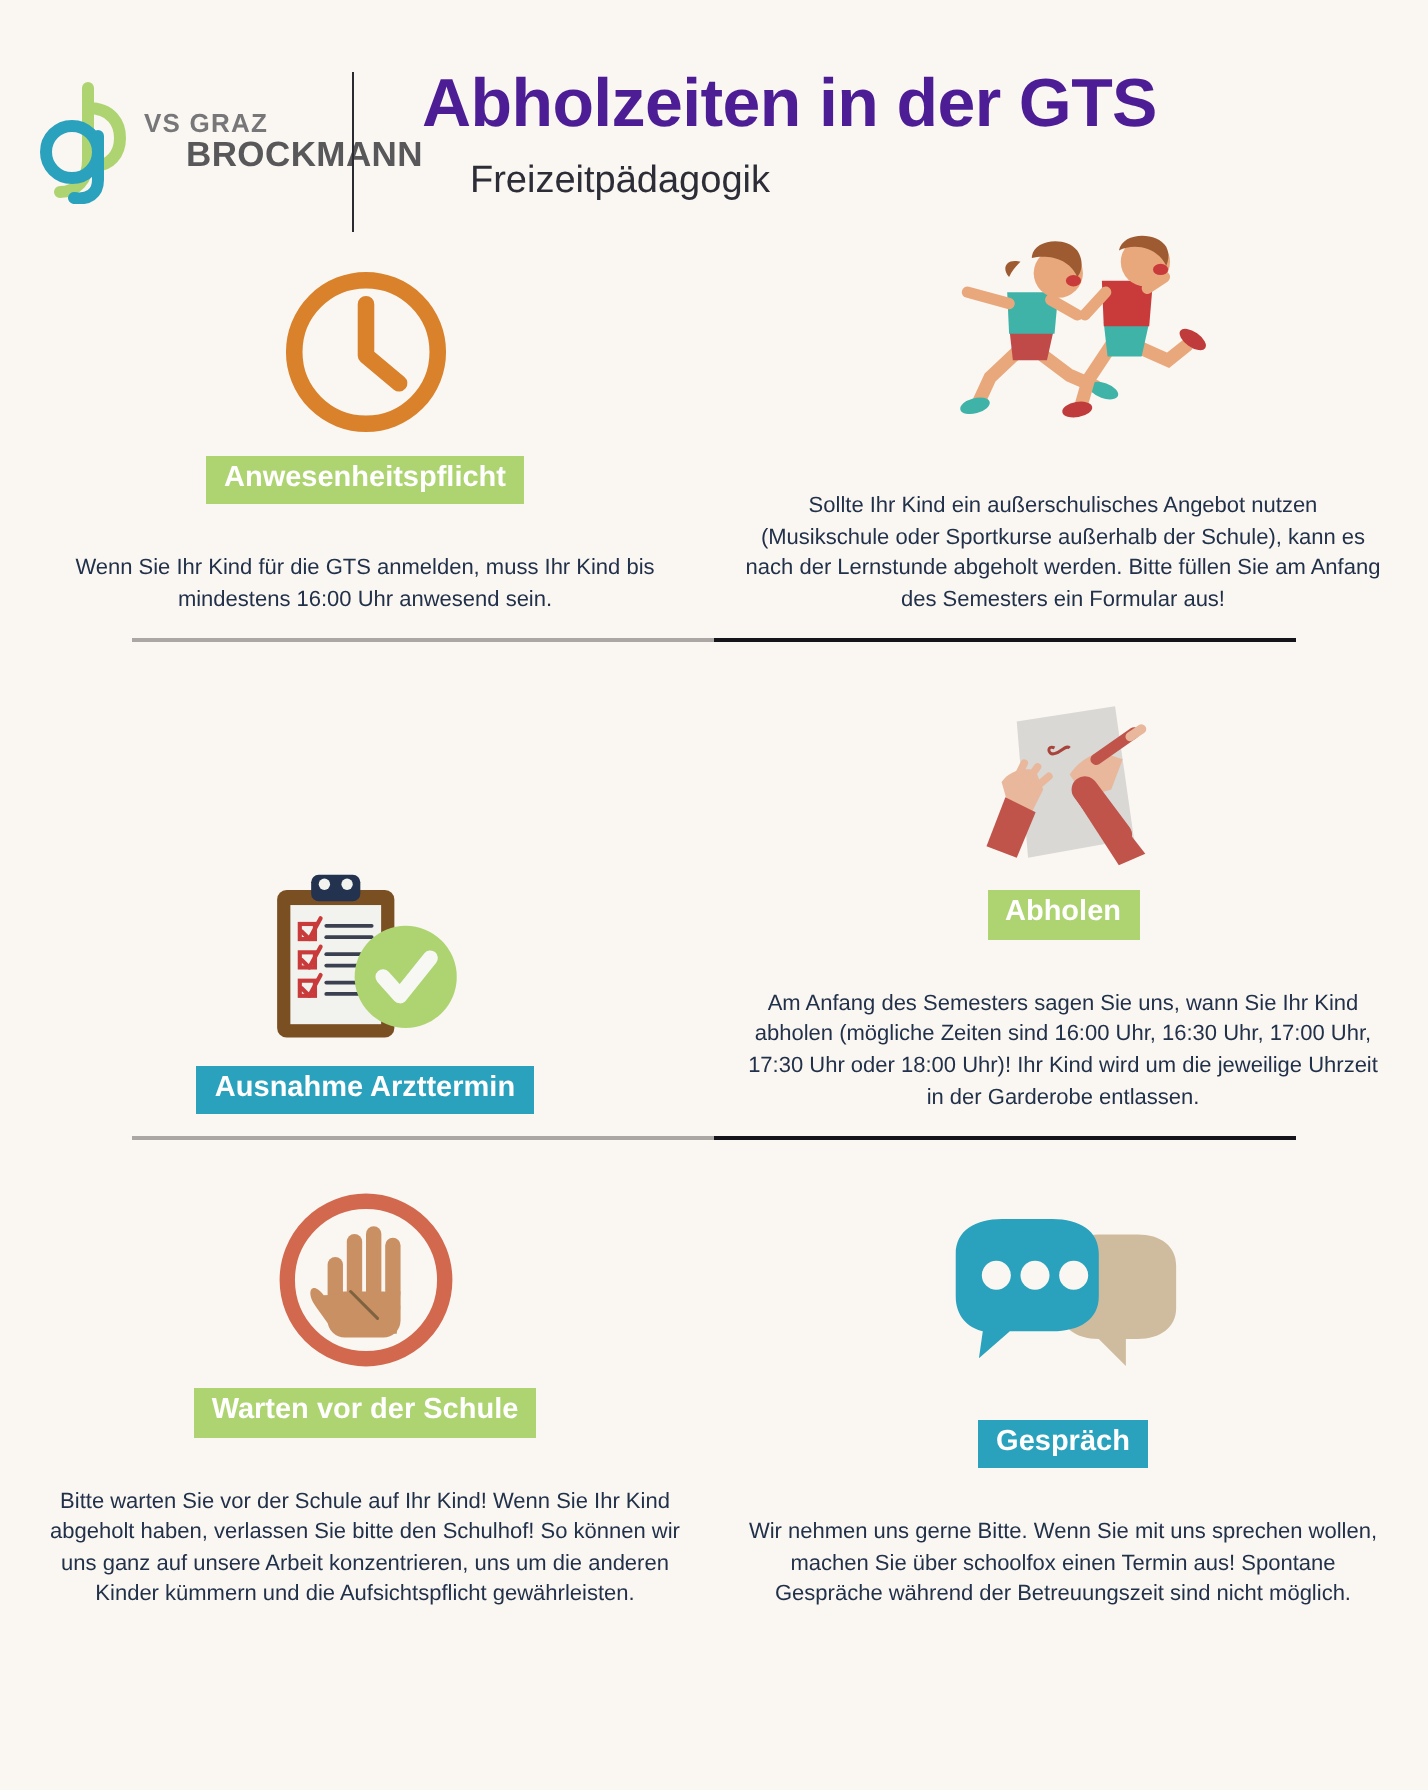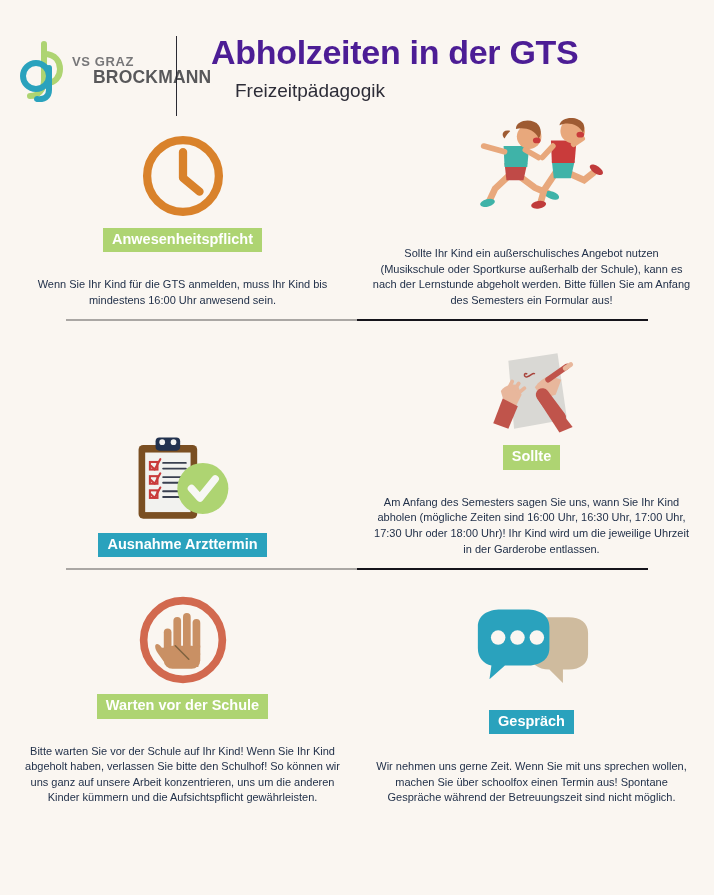--- a/index.html
+++ b/index.html
@@ -258,21 +258,21 @@
           <path d="M24 56 L14 82 L30 88 L40 64 Z" fill="#c0544b"></path>
           <g stroke="#e8b79c" stroke-width="4" stroke-linecap="round">
             <path d="M30 46 L34 38"></path>
               <path d="M36 47 L41 40"></path>
               <path d="M41 50 L47 45"></path>
           </g>
 
           <path d="M50 30 C46 28 46 34 50 33 C54 32 56 28 58 30" stroke="#a8443c" stroke-width="1.6" fill="none"></path>
         </svg>
       </div>
-      <span class="badge green">Sollte</span>
+      <span class="badge green">Abholen</span>
       <div class="body-text">Am Anfang des Semesters sagen Sie uns, wann Sie Ihr Kind abholen (mögliche Zeiten sind 16:00 Uhr, 16:30 Uhr, 17:00 Uhr, 17:30 Uhr oder 18:00 Uhr)! Ihr Kind wird um die jeweilige Uhrzeit in der Garderobe entlassen.</div>
     </div>
   </div>
 
   <div class="divider-wrap">
     <div class="divider">
         <div class="left"></div>
         <div class="right"></div>
       </div>
   </div>
@@ -302,17 +302,17 @@
       <div class="art">
         <svg viewBox="0 0 120 100" width="116" height="100">
           <path d="M58 28 C58 18 66 12 78 12 L98 12 C110 12 118 18 118 28 L118 50 C118 60 110 66 98 66 L92 66 L92 80 L78 66 L78 66 C66 66 58 60 58 50 Z" fill="#cfbb9e"></path>
           <path d="M4 22 C4 10 14 4 28 4 L54 4 C68 4 78 10 78 22 L78 44 C78 56 68 62 54 62 L32 62 L16 76 L18 62 C10 60 4 54 4 44 Z" fill="#2aa2bd"></path>
           <circle cx="25" cy="33" r="7.5" fill="#faf6f1"></circle>
           <circle cx="45" cy="33" r="7.5" fill="#faf6f1"></circle>
           <circle cx="65" cy="33" r="7.5" fill="#faf6f1"></circle>
         </svg>
       </div>
       <span class="badge teal">Gespräch</span>
-      <div class="body-text">Wir nehmen uns gerne Zeit. Wenn Sie mit uns sprechen wollen, machen Sie über schoolfox einen Termin aus! Spontane Gespräche während der Betreuungszeit sind nicht möglich.</div>
+      <div class="body-text">Wir nehmen uns gerne Bitte. Wenn Sie mit uns sprechen wollen, machen Sie über schoolfox einen Termin aus! Spontane Gespräche während der Betreuungszeit sind nicht möglich.</div>
     </div>
   </div>
 
 </div>
 
 </body></html>

